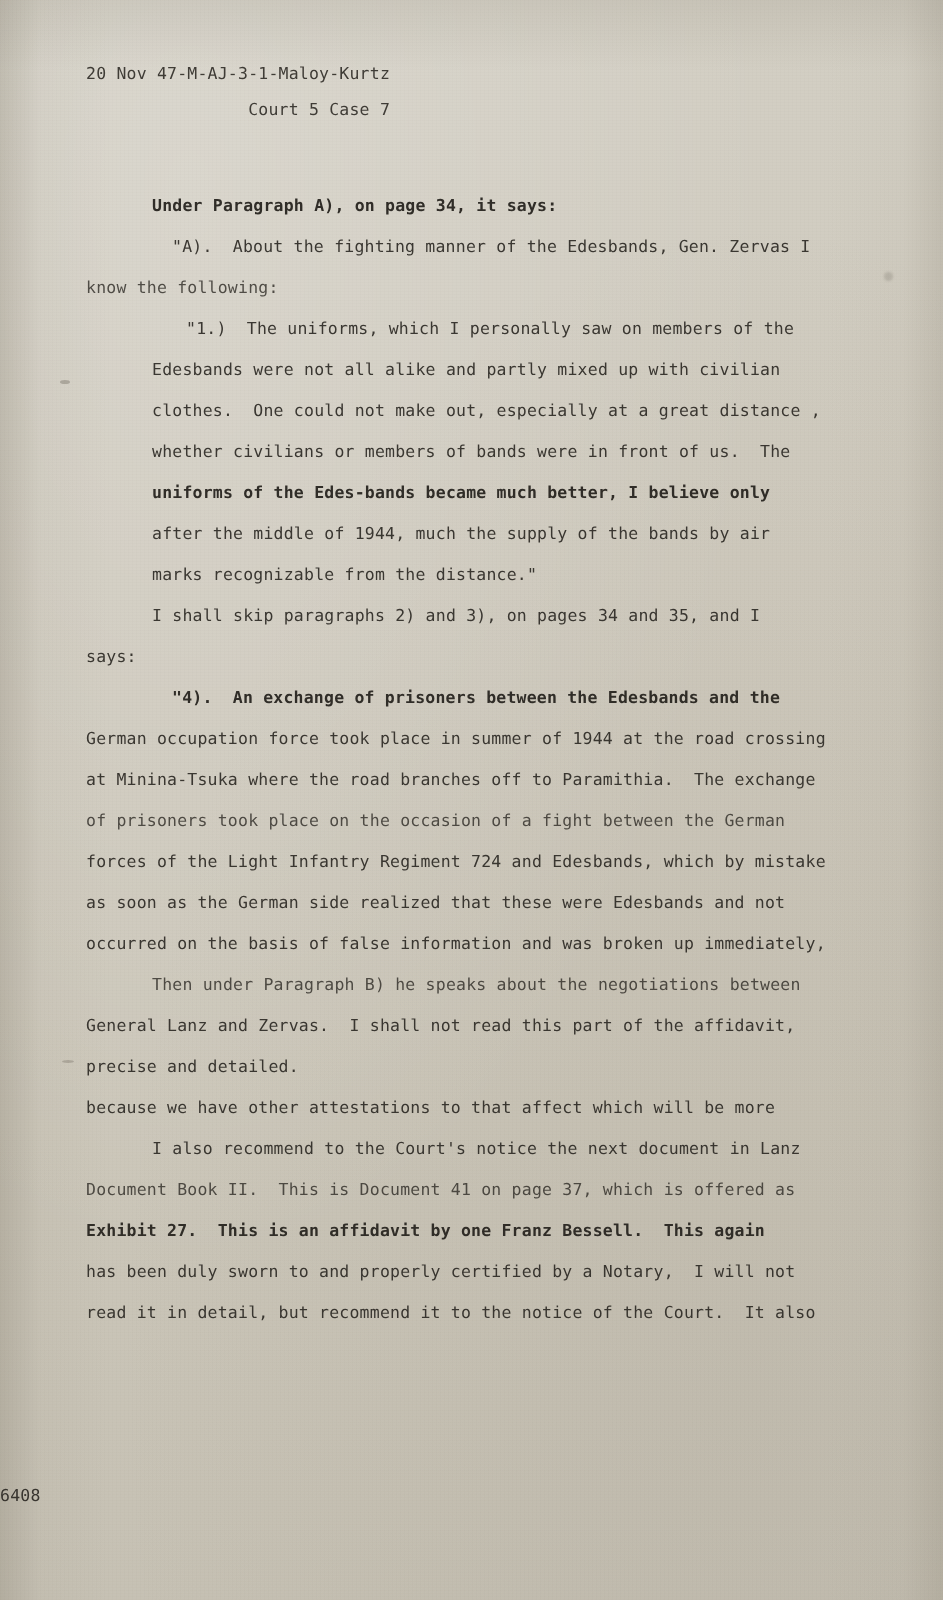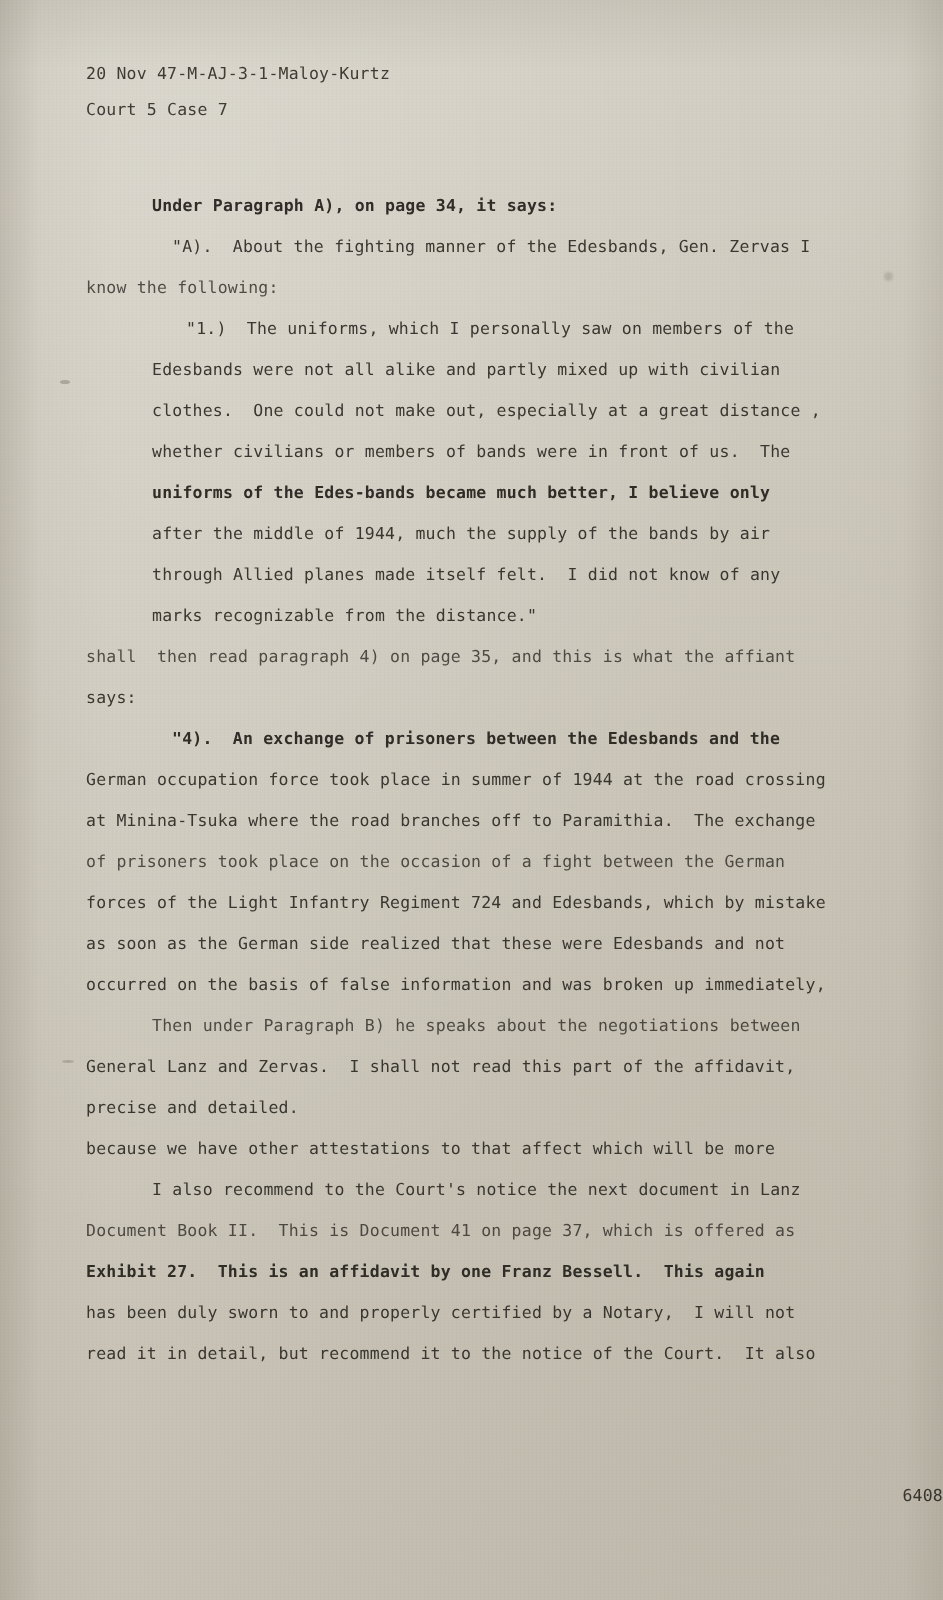--- a/index.html
+++ b/index.html
@@ -47,20 +47,21 @@
     color: #2a2722;
     font-size: 16.5px;
     line-height: 1.0;
     letter-spacing: 0.2px;
     text-rendering: geometricPrecision;
   }
   .header {
     position: absolute;
     left: 86px;
     top: 66px;
+    text-align: right;
   }
   .header-line {
     margin-bottom: 19px;
     white-space: pre;
     opacity: 0.88;
   }
   .body-block {
     position: absolute;
     left: 86px;
     top: 185px;
@@ -76,21 +77,21 @@
   .ln.ind1 { padding-left: 66px; }
   .ln.ind2 { padding-left: 86px; }
   .ln.ind3 { padding-left: 100px; }
   .ln.faint { opacity: 0.78; }
   .ln.dark { opacity: 0.96; font-weight: bold; }
   .footer {
     position: absolute;
     left: 0;
     right: 0;
     top: 1488px;
-    text-align: right;
+    text-align: left;
     opacity: 0.9;
   }
   .blotch-1, .blotch-2, .blotch-3 {
     position: absolute;
     pointer-events: none;
     border-radius: 50%;
   }
   .blotch-1 {
     left: 60px; top: 380px; width: 10px; height: 4px;
     background: rgba(80,74,62,0.30);
@@ -122,23 +123,22 @@
   <div class="body-block typed" id="body-block">
       <span class="ln ind1 dark">Under Paragraph A), on page 34, it says:</span>
       <span class="ln ind2">"A).  About the fighting manner of the Edesbands, Gen. Zervas I</span>
       <span class="ln faint">know the following:</span>
       <span class="ln ind3">"1.)  The uniforms, which I personally saw on members of the</span>
       <span class="ln ind1">Edesbands were not all alike and partly mixed up with civilian</span>
       <span class="ln ind1">clothes.  One could not make out, especially at a great distance ,</span>
       <span class="ln ind1">whether civilians or members of bands were in front of us.  The</span>
       <span class="ln ind1 faint dark">uniforms of the Edes-bands became much better, I believe only</span>
       <span class="ln ind1">after the middle of 1944, much the supply of the bands by air</span>
-      <span class="ln ind1">through Allied planes made itself felt.  I did not know of any</span>
       <span class="ln ind1">marks recognizable from the distance."</span>
-      <span class="ln faint">shall  then read paragraph 4) on page 35, and this is what the affiant</span>
+      <span class="ln ind1">I shall skip paragraphs 2) and 3), on pages 34 and 35, and I</span>
       <span class="ln">says:</span>
       <span class="ln ind2 dark">"4).  An exchange of prisoners between the Edesbands and the</span>
       <span class="ln">German occupation force took place in summer of 1944 at the road crossing</span>
       <span class="ln">at Minina-Tsuka where the road branches off to Paramithia.  The exchange</span>
       <span class="ln faint">of prisoners took place on the occasion of a fight between the German</span>
       <span class="ln">forces of the Light Infantry Regiment 724 and Edesbands, which by mistake</span>
       <span class="ln">as soon as the German side realized that these were Edesbands and not</span>
       <span class="ln">occurred on the basis of false information and was broken up immediately,</span>
       <span class="ln ind1 faint">Then under Paragraph B) he speaks about the negotiations between</span>
       <span class="ln">General Lanz and Zervas.  I shall not read this part of the affidavit,</span>

